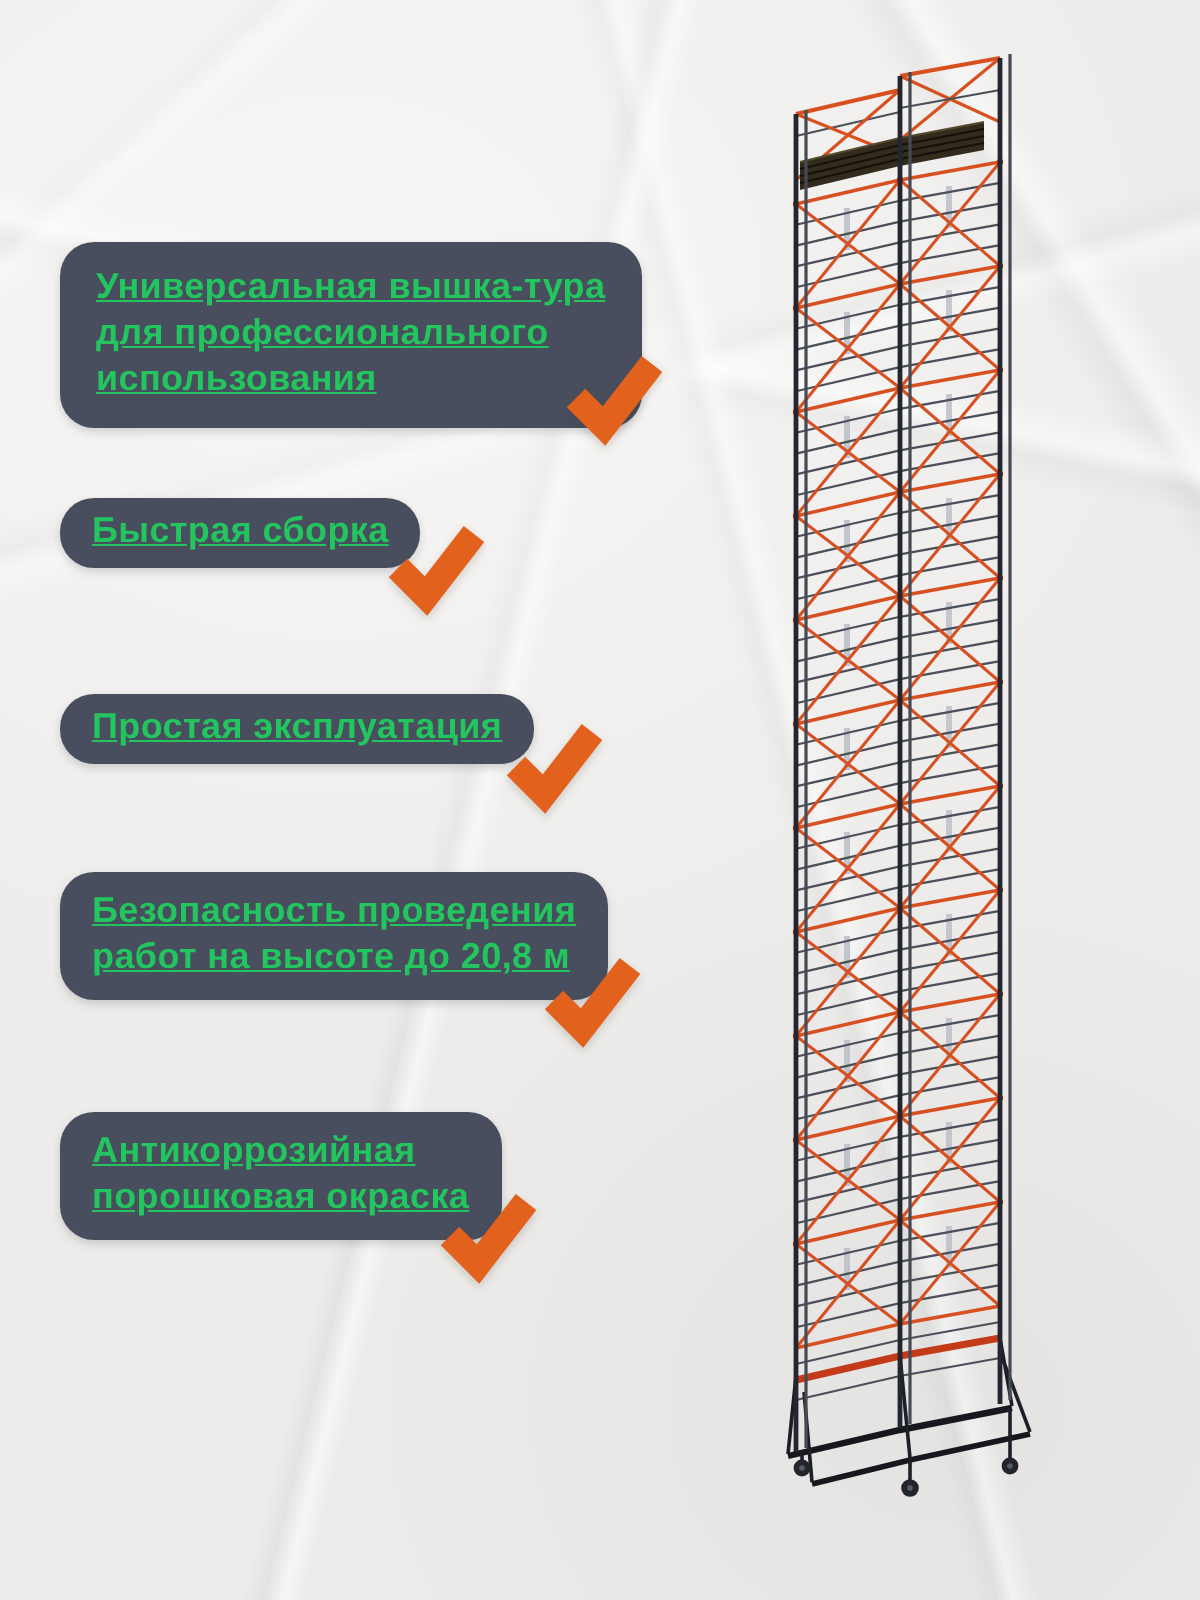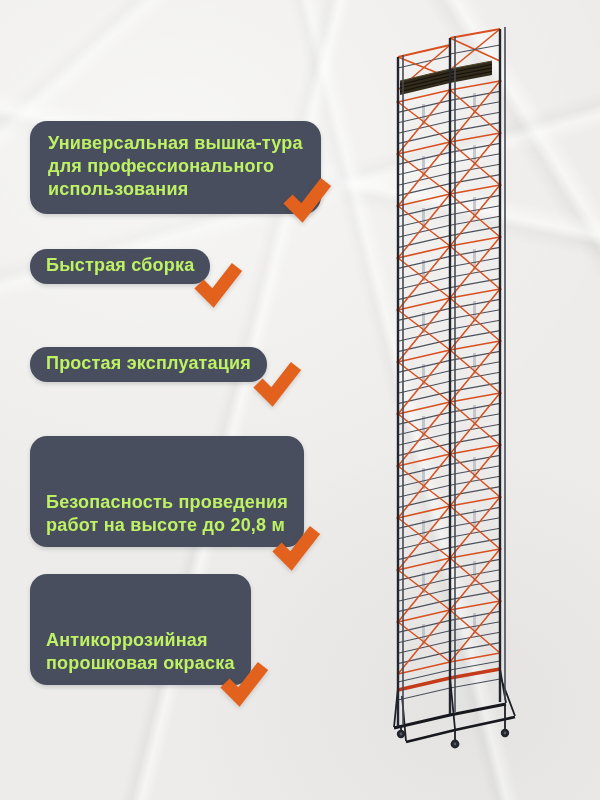--- a/index.html
+++ b/index.html
@@ -16,34 +16,35 @@
       linear-gradient(12deg,  rgba(0,0,0,0) 72%, rgba(110,112,118,.06) 73.5%, rgba(255,255,255,.5) 74.6%, rgba(0,0,0,0) 76.5%),
       linear-gradient(138deg, rgba(0,0,0,0) 8%,  rgba(110,112,118,.05) 9.2%,  rgba(255,255,255,.4) 10.2%, rgba(0,0,0,0) 11.6%),
       linear-gradient(58deg,  rgba(0,0,0,0) 84%, rgba(110,112,118,.07) 85.6%, rgba(255,255,255,.5) 86.8%, rgba(0,0,0,0) 88.5%),
       radial-gradient(90% 60% at 78% 88%, rgba(200,200,203,.25), rgba(255,255,255,0) 55%),
       #edecea;
   }
 
   .callout {
     position:absolute;
     background:#484e5d;
-    color:#bef264;
+    color:#22c55e;
     border-radius:17px;
     box-shadow:0 2px 4px rgba(40,44,55,.18);
+    text-decoration:underline;
   }
   .callout-text {
     white-space:pre-line;
     font-weight:bold;
     font-size:18px;
     line-height:1.27;
     letter-spacing:.2px;
     padding:11px 18px 13px 18px;
   }
   .callout.single .callout-text { padding:5px 16px 7px 16px; }
-  .callout.duo .callout-text    { padding:8px 16px 10px 16px;margin-top:47px; }
+  .callout.duo .callout-text    { padding:8px 16px 10px 16px; }
 
   .check {
     position:absolute;
     width:52px; height:52px;
     z-index:3;
     filter:drop-shadow(0 2px 2px rgba(60,40,20,.18));
   }
 
   .tower { position:absolute; left:388px; top:24px; z-index:1; }
 
@@ -85,21 +86,21 @@
   </div>
 
   <div class="callout duo" style="left:30px; top:436px; z-index:2;">
     <div class="callout-text">Безопасность проведения
 работ на высоте до 20,8 м</div>
     <svg class="check" viewBox="0 0 52 52" style="right:-18px; bottom:-24px;">
       <polyline points="7,28 21,42 45,11" fill="none" stroke="#e2611c" stroke-width="13" stroke-linecap="butt" stroke-linejoin="miter"></polyline>
     </svg>
   </div>
 
-  <div class="callout duo" style="left:30px; top:574px; z-index:2;">
+  <div class="callout duo" style="left:30px; top:556px; z-index:2;">
     <div class="callout-text">Антикоррозийная
 порошковая окраска</div>
     <svg class="check" viewBox="0 0 52 52" style="right:-19px; bottom:-22px;">
       <polyline points="7,28 21,42 45,11" fill="none" stroke="#e2611c" stroke-width="13" stroke-linecap="butt" stroke-linejoin="miter"></polyline>
     </svg>
   </div>
 
   <svg class="tower" width="140" height="730" viewBox="0 0 140 730">
     <defs>
 

